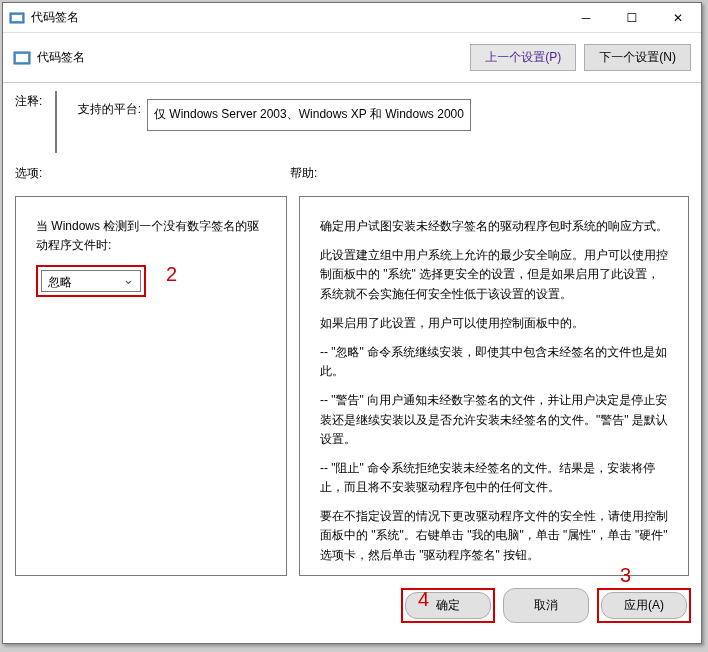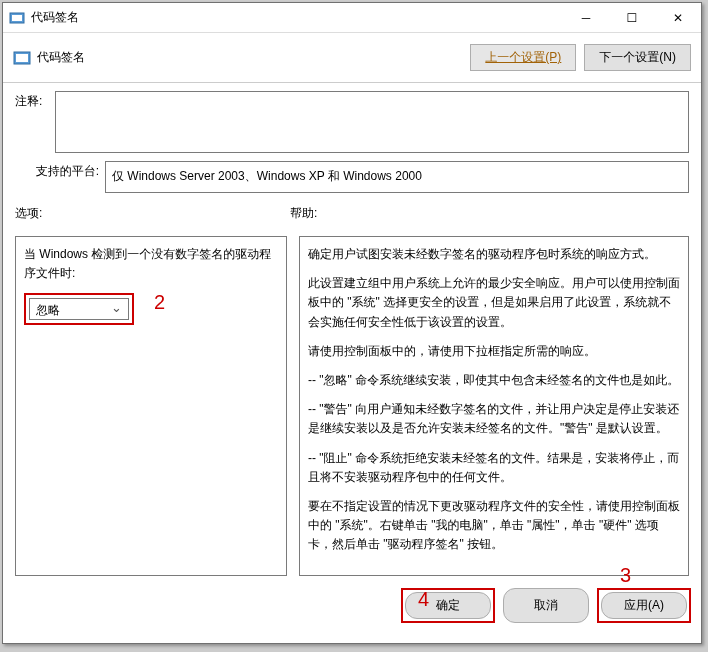--- a/index.html
+++ b/index.html
@@ -45,47 +45,47 @@
     .toolbar-title { font-size: 12px; }
     .toolbar-spacer { flex: 1; }
     .btn {
       border: 1px solid #adadad;
       background: #e1e1e1;
       padding: 4px 14px;
       font-size: 12px;
       font-family: inherit;
       margin-left: 8px;
     }
-    .btn:disabled { color: #a16207; background:#e6e6e6;text-decoration:underline; }
+    .btn:disabled { color: #4c1d95; background:#e6e6e6; }
     .content {
       flex: 1;
       padding: 8px 12px 4px 12px;
       display: flex;
       flex-direction: column;
       overflow: hidden;
     }
     .row { display: flex; margin-bottom: 4px; }
     .left-col { width: 165px; display:flex; flex-direction:column; padding-right:8px;}
-    .right-col { flex: 1; display:flex; flex-direction:column; }
+    .right-col { flex: 1; display:flex; flex-direction:row; }
     .radio-group { display:flex; flex-direction:column; gap:10px; padding-top:4px;}
     .radio { display:flex; align-items:center; gap:4px; }
     .radio input { margin:0 2px 0 0;}
     .notes { flex:1; border:1px solid #7a7a7a; background:#fff; height:62px;}
     .label { padding-top:2px; }
     .platforms-box { flex:1; border:1px solid #7a7a7a; background:#fff; padding:6px; height:32px;}
     .red-box { border:2px solid #c00; }
     .red-box-radio { padding:4px 8px 4px 4px; }
     .annot { color:#c00; font-size:20px; position:absolute;}
     .bottom-area {
       flex:1; display:flex; flex-direction:column; margin-top:10px;
       overflow:hidden;
     }
     .panes { flex:1; display:flex; gap:12px; overflow:hidden; margin-top:4px;}
     .pane {
-      border:1px solid #7a7a7a; background:#fff; padding:8px;
+      border:1px solid #7a7a7a; background:#fff; padding:20px;
     }
     .pane-left { width:272px; display:flex; flex-direction:column; }
     .pane-right { flex:1; overflow-y:auto; line-height:1.6; }
     .select {
       border:1px solid #7a7a7a; background:#fff;
       width:100px; height:22px; display:flex; align-items:flex-end;
       padding-left:6px; position:relative;
     }
     .select::after {
       content:"⌄"; position:absolute; right:6px; top:1px; font-size:13px; color:#555;
@@ -162,21 +162,21 @@
               <div class="select">
                 <span>忽略</span>
               </div>
             </div>
             <div class="annot" style="left:130px; top:-2px;">2</div>
           </div>
         </div>
         <div class="pane pane-right">
           <div class="para">确定用户试图安装未经数字签名的驱动程序包时系统的响应方式。</div>
           <div class="para">此设置建立组中用户系统上允许的最少安全响应。用户可以使用控制面板中的 "系统" 选择更安全的设置，但是如果启用了此设置，系统就不会实施任何安全性低于该设置的设置。</div>
-          <div class="para">请使用控制面板中的，请使用下拉框指定所需的响应。</div>
+          <div class="para">如果启用了此设置，用户可以使用控制面板中的。</div>
           <div class="para">-- "忽略" 命令系统继续安装，即使其中包含未经签名的文件也是如此。</div>
           <div class="para">-- "警告" 向用户通知未经数字签名的文件，并让用户决定是停止安装还是继续安装以及是否允许安装未经签名的文件。"警告" 是默认设置。</div>
           <div class="para">-- "阻止" 命令系统拒绝安装未经签名的文件。结果是，安装将停止，而且将不安装驱动程序包中的任何文件。</div>
           <div class="para">要在不指定设置的情况下更改驱动程序文件的安全性，请使用控制面板中的 "系统"。右键单击 "我的电脑"，单击 "属性"，单击 "硬件" 选项卡，然后单击 "驱动程序签名" 按钮。</div>
         </div>
       </div>
     </div>
 
   </div>
 

